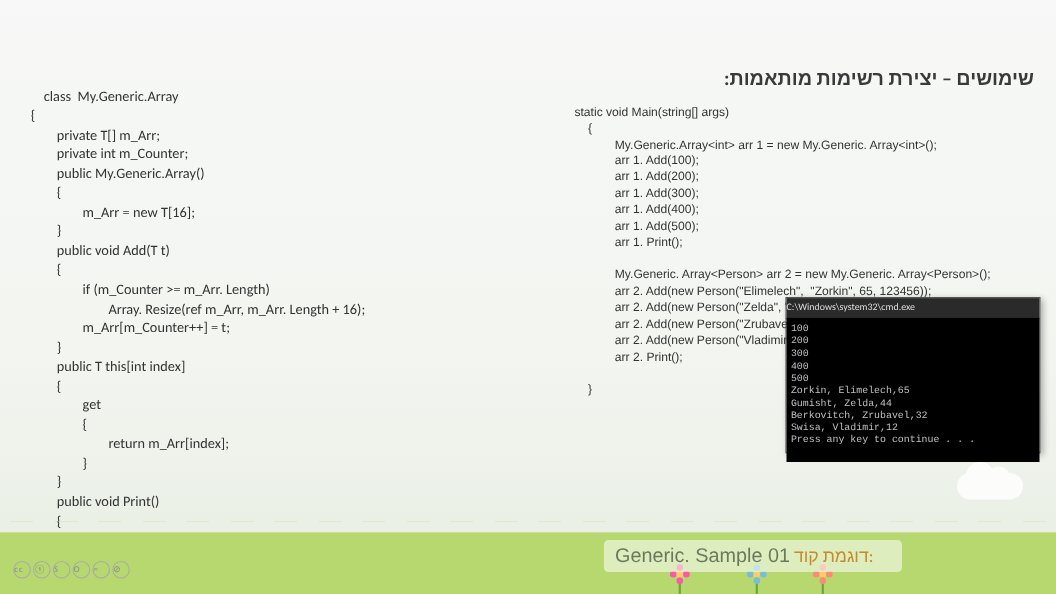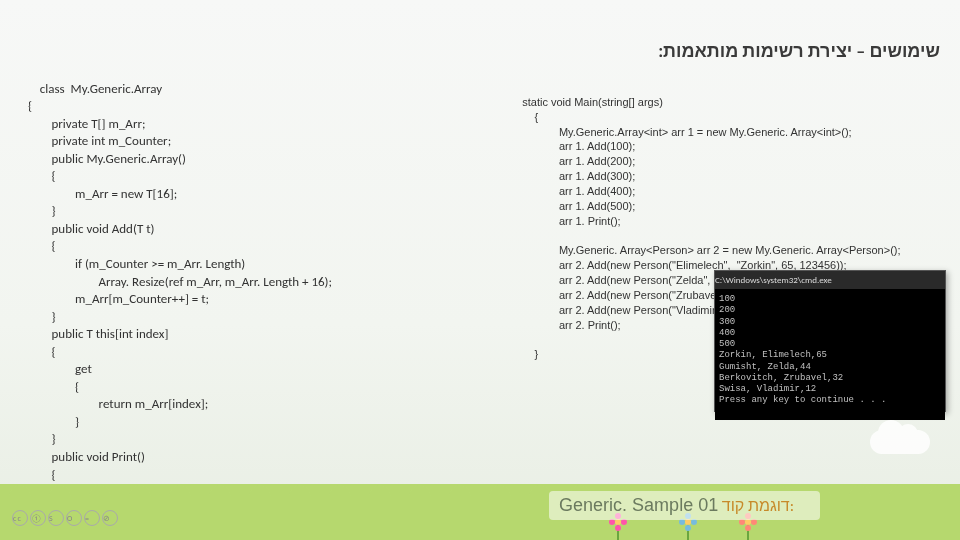--- a/index.html
+++ b/index.html
@@ -1,18 +1,18 @@
 <!DOCTYPE html>
 <html><head>
 <meta charset="utf-8">
 <style>
   html,body{margin:0;padding:0;width:960px;height:540px;overflow:hidden;font-family:"Segoe UI","Calibri",sans-serif}
   .slide{position:relative;width:960px;height:540px;background:linear-gradient(#f7f8f7 0%,#f2f5f0 60%,#e8eee3 100%)}
   .title{position:absolute;left:175px;top:8px;font-size:44px;color:#7a8d70;font-weight:400;font-family:"Segoe UI Light","Calibri Light",sans-serif}
-  .subtitle{position:absolute;right:20px;top:40px;font-size:18px;font-weight:700;color:#3a3a3a;direction:rtl}
+  .subtitle{position:absolute;right:20px;top:60px;font-size:18px;font-weight:700;color:#3a3a3a;direction:rtl}
   .left-code{position:absolute;left:28px;top:62px;width:480px;font-family:"Calibri","Segoe UI",sans-serif;font-size:13px;line-height:1.35;color:#333;white-space:pre}
   .left-code b{font-weight:400}
   .right-code{position:absolute;left:510px;top:80px;width:440px;font-family:Liberation Sans, sans-serif;font-size:11px;line-height:1.35;color:#333;white-space:pre}
   .console{position:absolute;right:14px;top:270px;width:230px;height:140px;border:1px solid #555;box-shadow:2px 2px 6px rgba(0,0,0,0.3)}
   .console-title{height:18px;background:#2a2a2a;color:#ddd;font-size:9px;line-height:18px;border-bottom:1px solid #000}
   .console-body{height:122px;background:#000;color:#c0c0c0;font-family:Liberation Mono, monospace;font-size:9px;padding:4px;line-height:1.25;white-space:pre}
   .grass{position:absolute;left:0;bottom:0;width:960px;height:56px;background:#b6d86e}
   .grass::before{content:"";position:absolute;left:0;top:-10px;width:960px;height:22px;background:
     radial-gradient(circle at 20px 22px,#b6d86e 10px,transparent 11px) repeat-x;
     background-size:40px 22px}

